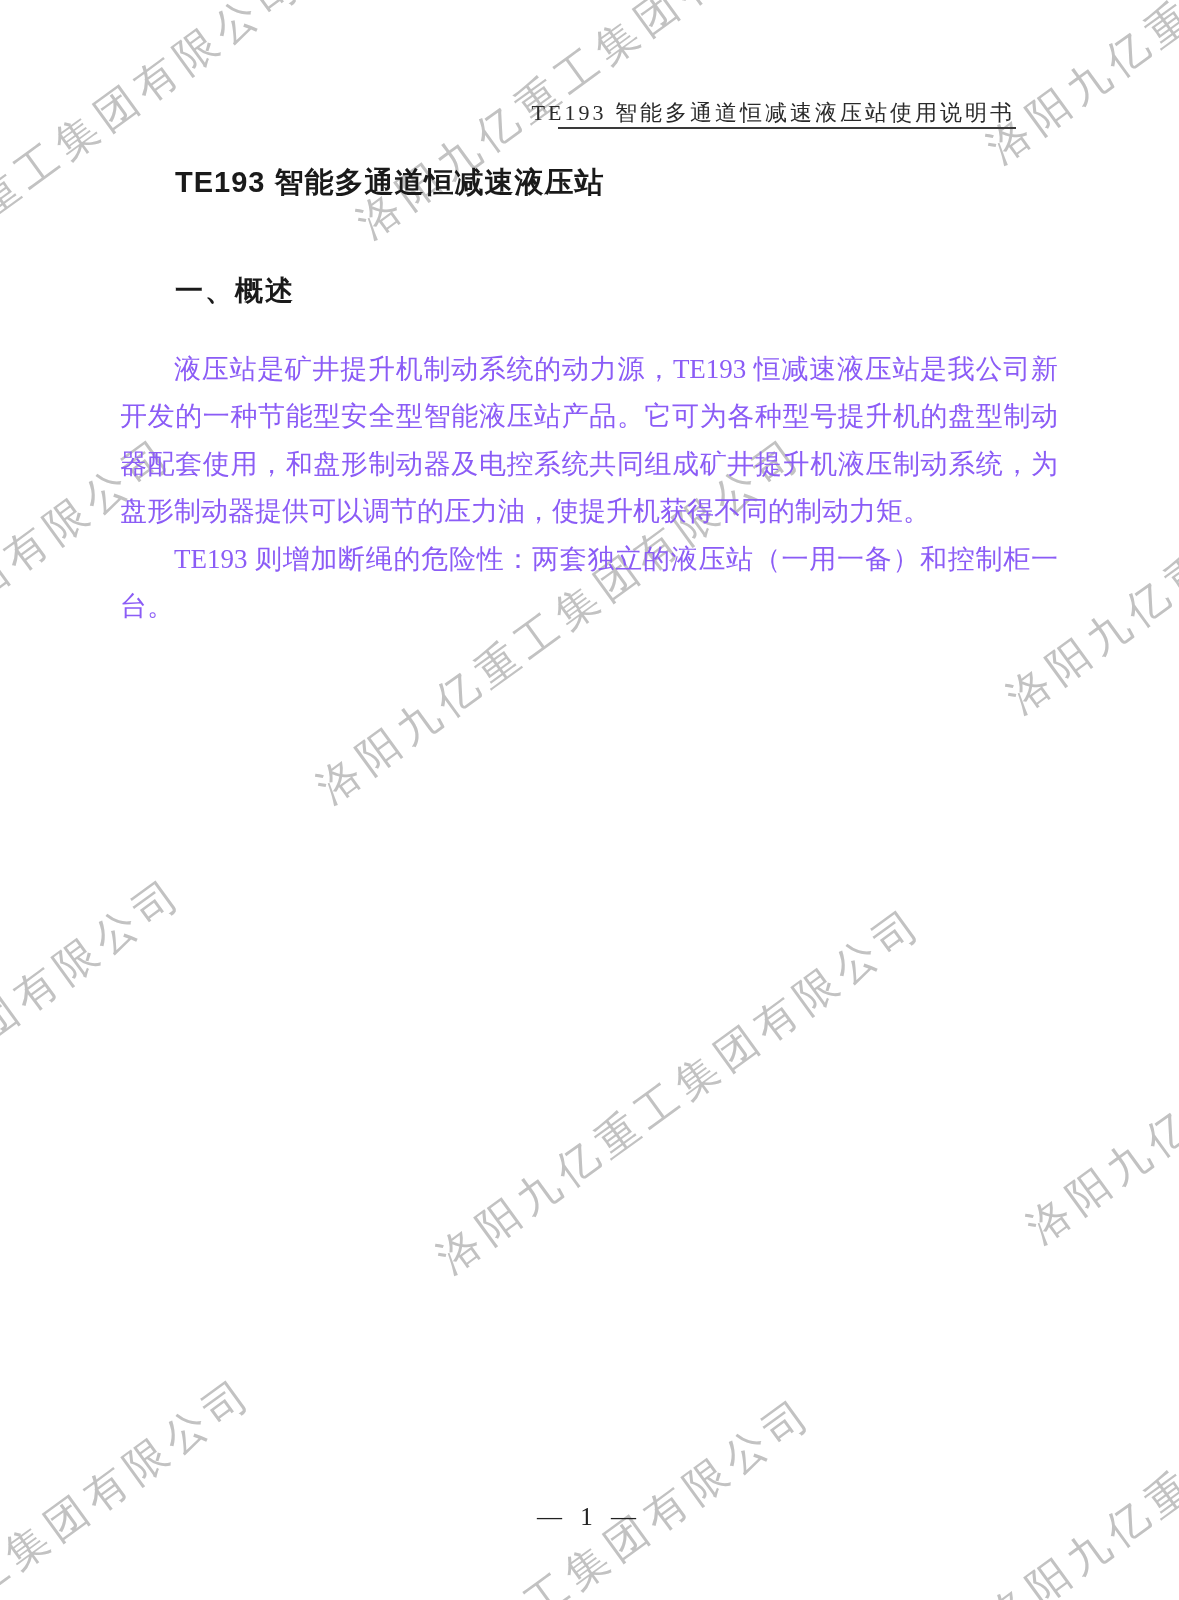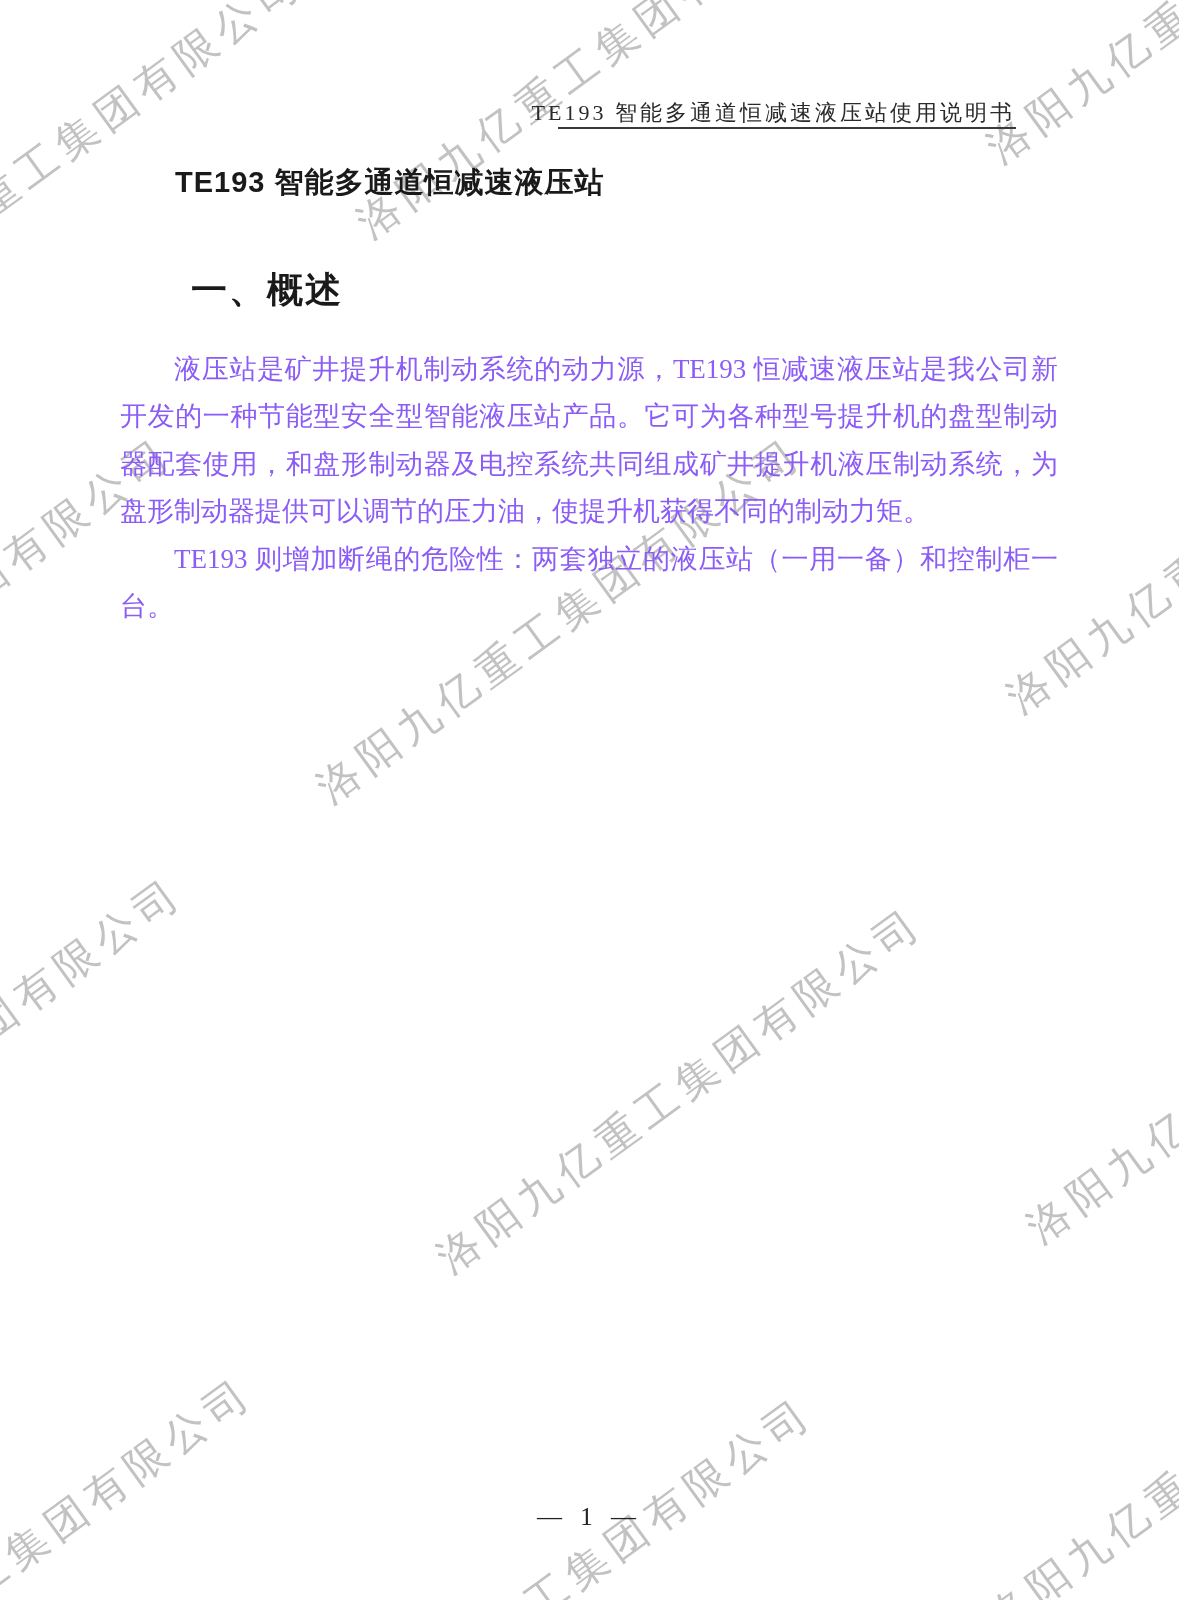--- a/index.html
+++ b/index.html
@@ -52,28 +52,27 @@
     top: 163px;
     left: 175px;
     font-family: Liberation Sans, sans-serif;
     font-weight: bold;
     font-size: 29px;
     letter-spacing: 1px;
     color: #1a1a1a;
   }
   .section-heading {
     position: absolute;
-    top: 266px;
+    top: 272px;
     left: 175px;
     font-family: "Liberation Sans", sans-serif;
     font-weight: bold;
-    font-size: 36px;
+    font-size: 28px;
     letter-spacing: 2px;
     color: #1a1a1a;
-    margin-left: 16px;
   }
   .body-text {
     position: absolute;
     top: 346px;
     left: 120px;
     width: 938px;
     font-size: 27px;
     line-height: 47.4px;
     text-align: justify;
     color: #8b5cf6;

